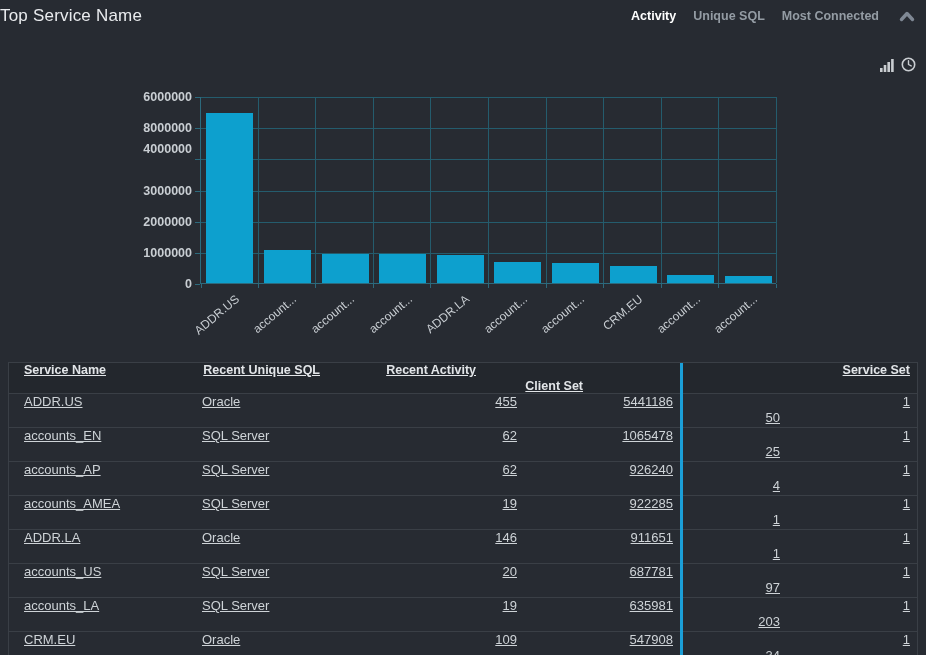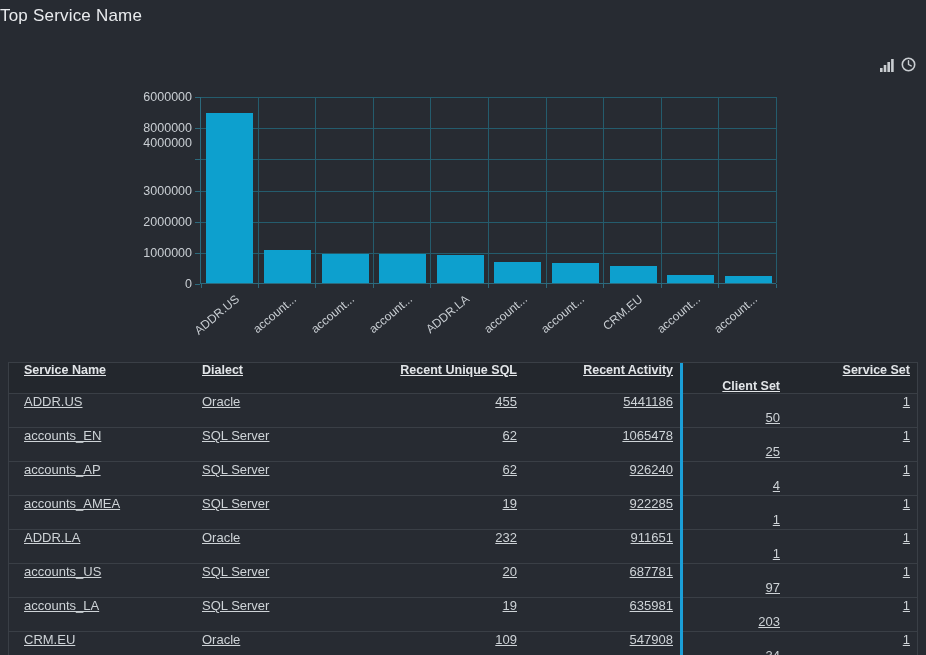--- a/index.html
+++ b/index.html
@@ -26,21 +26,21 @@
 
   
   .chart { position:absolute; inset:0; }
   .plot { position:absolute; left:200px; top:97px; width:576px; height:187px;
           border-left:1px solid #2c6a7d; border-bottom:1px solid #2c6a7d; }
   .gl-h { position:absolute; left:0; right:0; height:1px; background:#245c6d; }
   .gl-v { position:absolute; top:0; bottom:0; width:1px; background:#245c6d; }
   .bar  { position:absolute; bottom:0; cursor:pointer; }
   .ytick { position:absolute; width:5px; height:1px; background:#2c6a7d; }
   .xtick { position:absolute; width:1px; height:4px; background:#2c6a7d; }
-  .ylab { position:absolute; width:85px; text-align:right; font-size:12.5px; font-weight:400;
+  .ylab { position:absolute; width:85px; text-align:right; font-size:12.5px; font-weight:700;
           color:#c9ced3; transform:translateY(-50%); }
   .xlab { position:absolute; white-space:nowrap; font-size:12px; color:#c9ced3;
           transform-origin:100% 0; transform:rotate(-40deg); }
 
   
   .table { position:absolute; left:8px; top:362px; width:910px; height:293px;
            border:1px solid #3a3f46; border-bottom:none; overflow:hidden; }
   .trow { display:flex; height:34px; align-items:flex-start; border-top:1px solid #3a3f46;
           cursor:pointer; font-size:13px; color:#ced3d7;text-decoration:underline; }
   .trow.head { height:30px; border-top:none; background:#23272d; font-size:12.5px;
@@ -49,20 +49,31 @@
   .tcell.r { text-align:right; padding-left:0; padding-right:7px; }
   .c0{width:178px;} .c1{width:197px;} .c2{width:140px;} .c3{width:156px;}
   .c4{width:107px;margin-top:16px;} .c5{flex:1 1 auto;}
   .divider { position:absolute; top:0; bottom:0; left:671px; width:3px; background:#1b9fd8; }
 </style>
 </head>
 <body>
 
 <div class="header">
   <div class="title">Top Service Name</div>
+  <div class="tabs">
+
+    <span class="tab active">Activity</span>
+      <span class="tab">Unique SQL</span>
+      <span class="tab">Most Connected</span>
+      <span class="chevron">
+      <svg width="18" height="12" viewBox="0 0 18 12">
+        <path d="M3.5 9.5 L9 3.5 L14.5 9.5" fill="none" stroke="#7f8894" stroke-width="3.4" stroke-linecap="round" stroke-linejoin="round"></path>
+      </svg>
+    </span>
+  </div>
 </div>
 
 <div class="chart-tools">
   <span class="tool">
     <svg width="14" height="13" viewBox="0 0 14 13">
       <rect x="0" y="9" width="2.6" height="4" fill="#c9cdd1"></rect>
       <rect x="3.7" y="6" width="2.6" height="7" fill="#c9cdd1"></rect>
       <rect x="7.4" y="3" width="2.6" height="10" fill="#c9cdd1"></rect>
       <rect x="11.1" y="0" width="2.6" height="13" fill="#c9cdd1"></rect>
     </svg>
@@ -113,21 +124,21 @@
       <div class="xtick" style="left: 402.2px; bottom: -5px;"></div>
       <div class="xtick" style="left: 459.8px; bottom: -5px;"></div>
       <div class="xtick" style="left: 517.4px; bottom: -5px;"></div>
       <div class="xtick" style="left: 575px; bottom: -5px;"></div>
     </div>
   <div id="ylabels">
       <div class="ylab" style="left: 107px; top: 97px;">6000000</div>
       <div class="ytick" style="left: 195px; top: 97px;"></div>
       <div class="ylab" style="left: 107px; top: 128.167px;">8000000</div>
       <div class="ytick" style="left: 195px; top: 128.167px;"></div>
-      <div class="ylab" style="left: 107px; top: 143px;">4000000</div>
+      <div class="ylab" style="left: 107px; top: 149px;">4000000</div>
       <div class="ytick" style="left: 195px; top: 159.333px;"></div>
       <div class="ylab" style="left: 107px; top: 190.5px;">3000000</div>
       <div class="ytick" style="left: 195px; top: 190.5px;"></div>
       <div class="ylab" style="left: 107px; top: 221.667px; text-align: right;">2000000</div>
       <div class="ytick" style="left: 195px; top: 221.667px;"></div>
       <div class="ylab" style="left: 107px; top: 252.833px;">1000000</div>
       <div class="ytick" style="left: 195px; top: 252.833px;"></div>
       <div class="ylab" style="left: 107px; top: 284px;">0</div>
       <div class="ytick" style="left: 195px; top: 284px;"></div>
     </div>
@@ -142,21 +153,20 @@
       <div class="xlab" style="right: 290px; top: 292px;">CRM.EU</div>
       <div class="xlab" style="right: 232.4px; top: 292px;">account...</div>
       <div class="xlab" style="right: 174.8px; top: 292px;">account...</div>
     </div>
 </div>
 
 <div class="table">
   <div id="thead">
       <div class="trow head">
         <div class="tcell c0">Service Name</div>
-        <div class="tcell c1">Dialect</div>
         <div class="tcell c2 r">Recent Unique SQL</div>
         <div class="tcell c3 r">Recent Activity</div>
         <div class="tcell c4 r">Client Set</div>
         <div class="tcell c5 r">Service Set</div>
       </div>
     </div>
   <div id="tbody">
       <div class="trow">
         <div class="tcell c0">ADDR.US</div>
         <div class="tcell c1">Oracle</div>
@@ -185,21 +195,21 @@
         <div class="tcell c0">accounts_AMEA</div>
         <div class="tcell c1">SQL Server</div>
         <div class="tcell c2 r">19</div>
         <div class="tcell c3 r">922285</div>
         <div class="tcell c4 r">1</div>
         <div class="tcell c5 r">1</div>
       </div>
       <div class="trow">
         <div class="tcell c0">ADDR.LA</div>
         <div class="tcell c1">Oracle</div>
-        <div class="tcell c2 r">232</div>
+        <div class="tcell c2 r">146</div>
         <div class="tcell c3 r">911651</div>
         <div class="tcell c4 r">1</div>
         <div class="tcell c5 r">1</div>
       </div>
       <div class="trow">
         <div class="tcell c0">accounts_US</div>
         <div class="tcell c1">SQL Server</div>
         <div class="tcell c2 r">20</div>
         <div class="tcell c3 r">687781</div>
         <div class="tcell c4 r">97</div>

